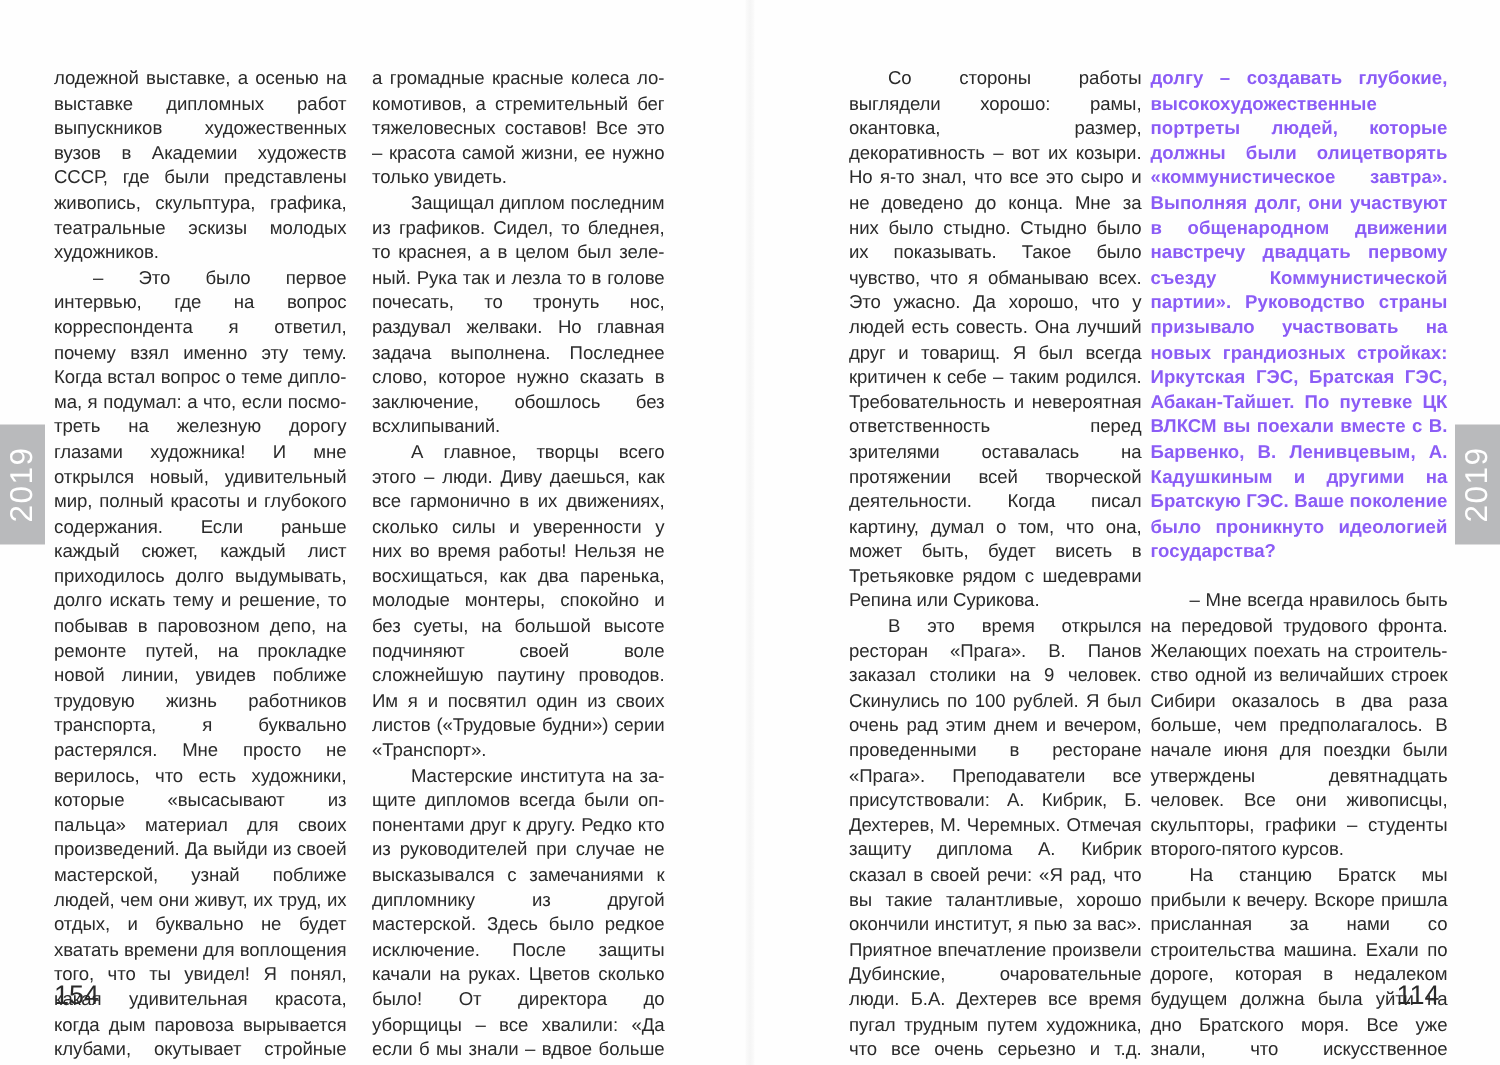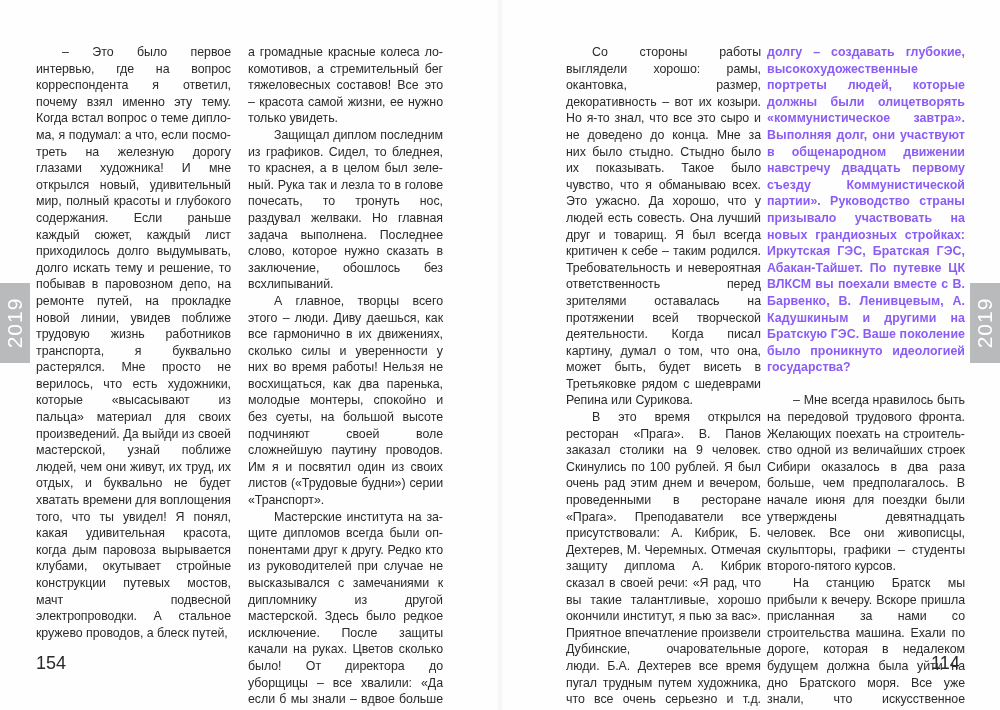--- a/index.html
+++ b/index.html
@@ -101,20 +101,21 @@
 <body>
 
 <div class="spread">
 
   <div class="page page-left">
     <div class="year-tab year-tab-left">
       <span class="year-text">2019</span>
     </div>
 
     <div class="column col-1">
+      <p class="para">лодежной выставке, а осенью на выставке дипломных работ выпуск­ников художественных вузов в Ака­демии художеств СССР, где были представлены живопись, скульпту­ра, графика, театральные эскизы молодых художников.</p>
       <p class="para indent">– Это было первое интервью, где на вопрос корреспондента я отве­тил, почему взял именно эту тему. Когда встал вопрос о теме дипло­ма, я подумал: а что, если посмо­треть на железную дорогу глазами художника! И мне открылся новый, удивительный мир, полный красо­ты и глубокого содержания. Если раньше каждый сюжет, каждый лист приходилось долго выдумы­вать, долго искать тему и решение, то побывав в паровозном депо, на ремонте путей, на прокладке новой линии, увидев поближе трудовую жизнь работников транспорта, я буквально растерялся. Мне просто не верилось, что есть художники, которые «высасывают из пальца» материал для своих произведений. Да выйди из своей мастерской, уз­най поближе людей, чем они живут, их труд, их отдых, и буквально не будет хватать времени для вопло­щения того, что ты увидел! Я понял, какая удивительная красота, когда дым паровоза вырывается клуба­ми, окутывает стройные конструк­ции путевых мостов, мачт подвес­ной электропроводки. А стальное кружево проводов, а блеск путей,</p>
     </div>
 
     <div class="column col-2">
       <p class="para">а громадные красные колеса ло­комотивов, а стремительный бег тяжеловесных составов! Все это – красота самой жизни, ее нужно только увидеть.</p>
       <p class="para indent">Защищал диплом последним из графиков. Сидел, то бледнея, то краснея, а в целом был зеле­ный. Рука так и лезла то в голове почесать, то тронуть нос, раздувал желваки. Но главная задача выпол­нена. Последнее слово, которое нужно сказать в заключение, обо­шлось без всхлипываний.</p>
       <p class="para indent">А главное, творцы всего этого – люди. Диву даешься, как все гар­монично в их движениях, сколько силы и уверенности у них во время работы! Нельзя не восхищаться, как два паренька, молодые монте­ры, спокойно и без суеты, на боль­шой высоте подчиняют своей воле сложнейшую паутину проводов. Им я и посвятил один из своих листов («Трудовые будни») серии «Транс­порт».</p>
       <p class="para indent">Мастерские института на за­щите дипломов всегда были оп­понентами друг к другу. Редко кто из руководителей при случае не высказывался с замечаниями к ди­пломнику из другой мастерской. Здесь было редкое исключение. После защиты качали на руках. Цветов сколько было! От директо­ра до уборщицы – все хвалили: «Да если б мы знали – вдвое больше красок ему выдавали бы». Мать, Коля, Тамара, жена Клара, Виктор Барвенко и другие друзья поздрав­ляли с успехом. Я был героем дня. Для матери это был один из самых счастливых дней. Ей хлопали за сына. Она плакала, да и не только одна она.</p>
     </div>
 

